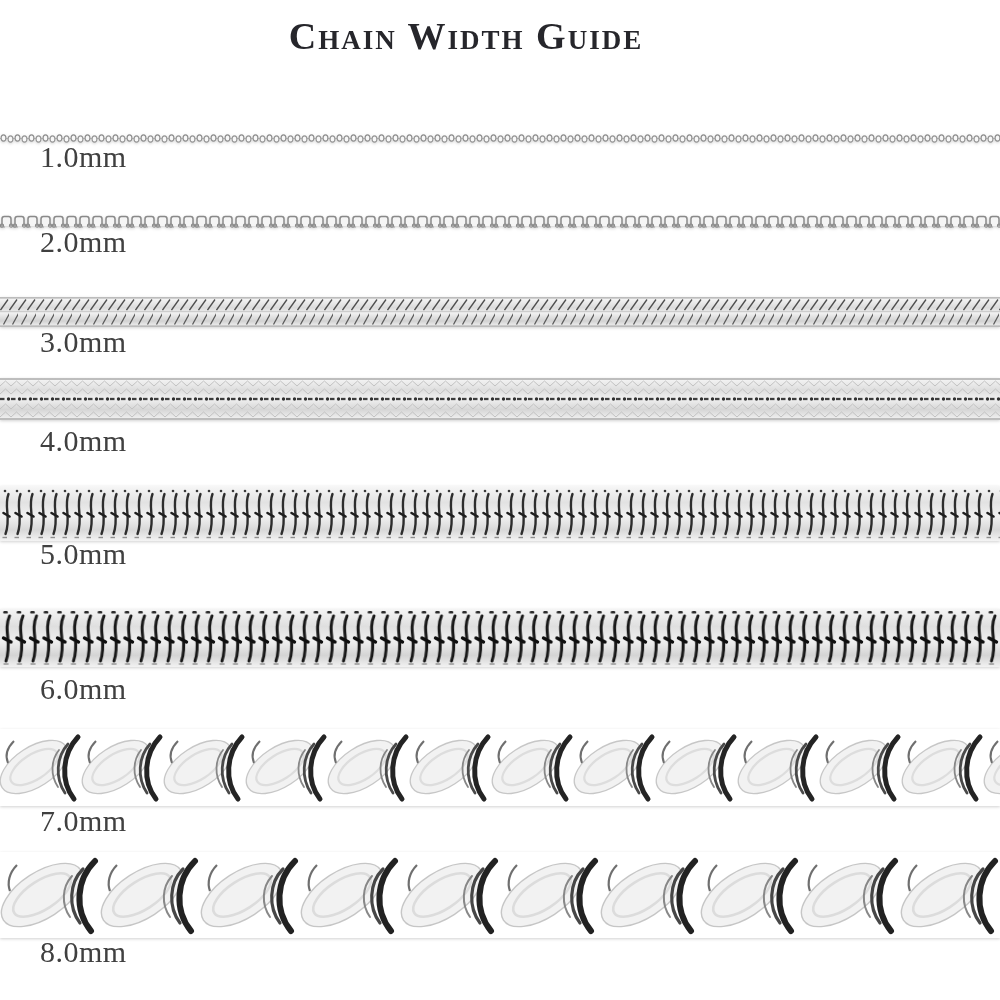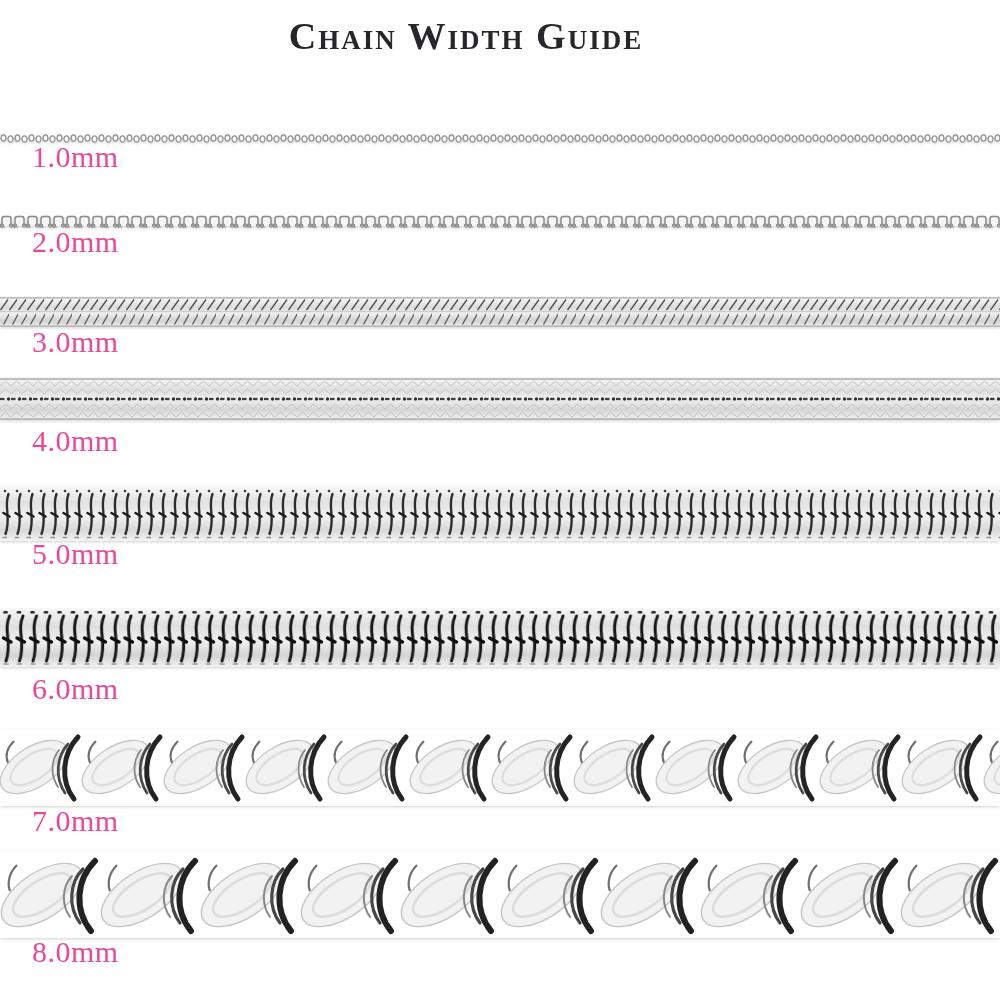--- a/index.html
+++ b/index.html
@@ -12,23 +12,23 @@
     position:absolute; top:14px; left:0; width:932px;
     text-align:center; margin:0;
     font-size:38px; font-weight:600; font-variant:small-caps;
     letter-spacing:2px; color:#26262b;
   }
   .chain {
     position:absolute; left:0; width:1000px; display:block;
     filter:drop-shadow(0 1px 1.5px rgba(0,0,0,0.18));
   }
   .size-label {
-    position:absolute; left:32px;
+    position:absolute; left:40px;
     font-size:30px; line-height:1; letter-spacing:0.5px;
-    color:#ec4899;
+    color:#404040;
   }
   .t1{top:132px} .t2{top:211px} .t3{top:297px} .t4{top:378px}
   .t5{top:486px} .t6{top:609px} .t7{top:729px} .t8{top:852px}
   .l1{top:142px} .l2{top:227px} .l3{top:327px} .l4{top:426px}
   .l5{top:539px} .l6{top:674px} .l7{top:806px} .l8{top:937px}
 </style>
 </head>
 <body>
 
 <h1 class="title">Chain Width Guide</h1>

